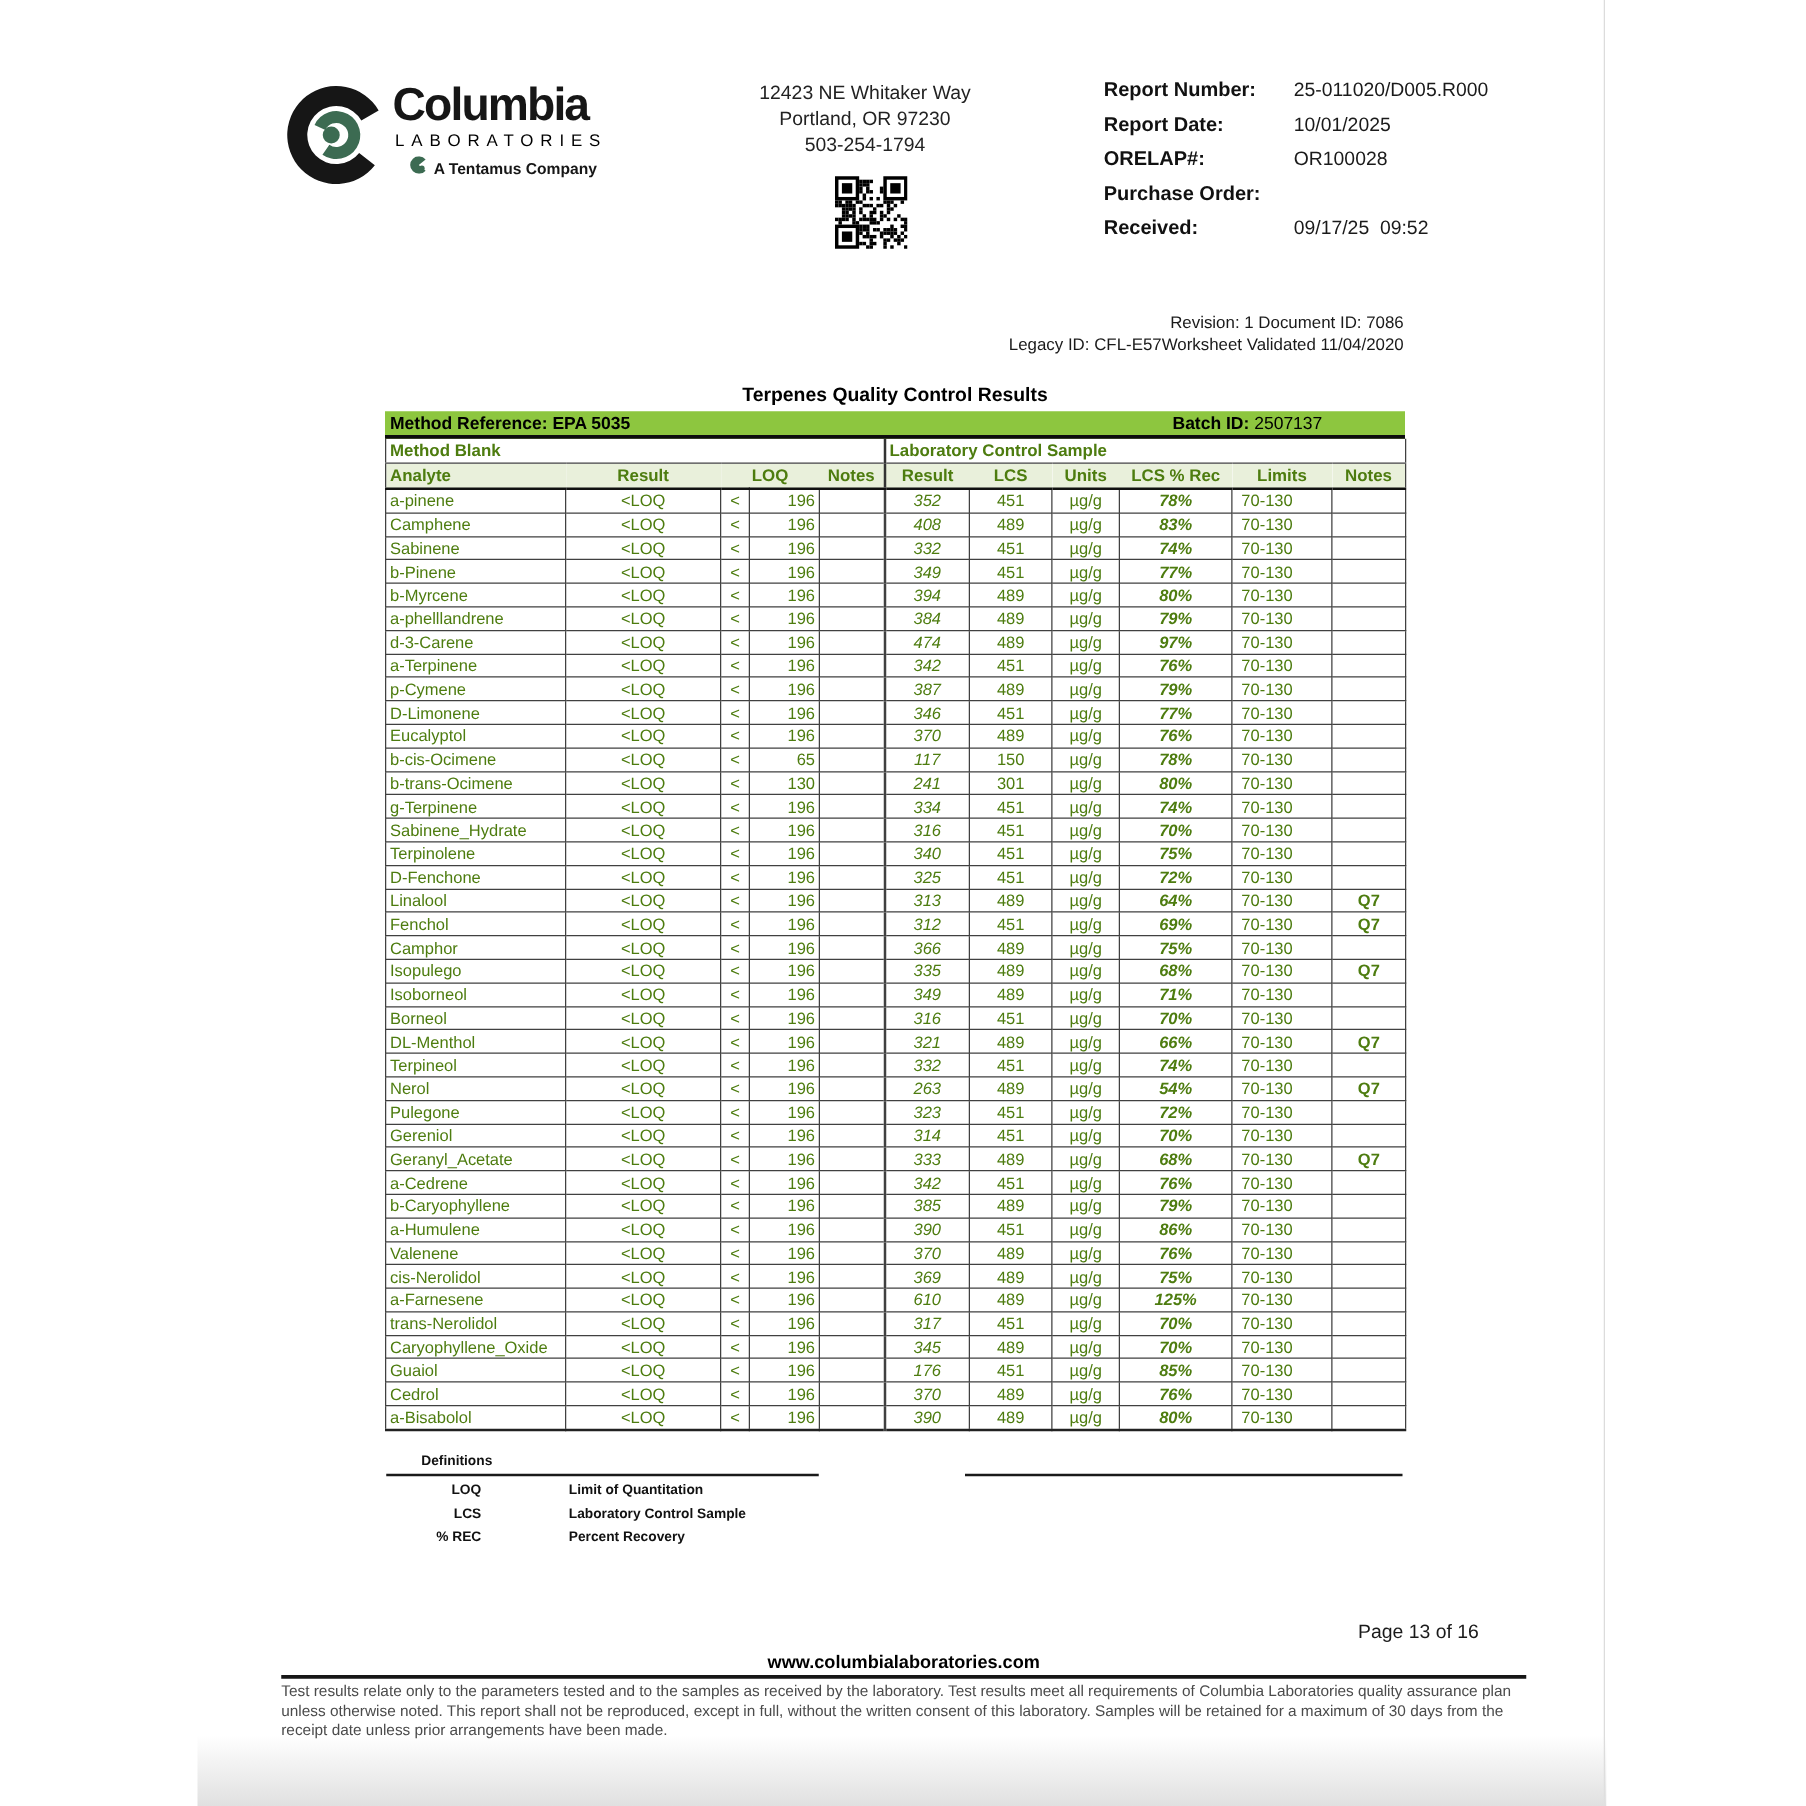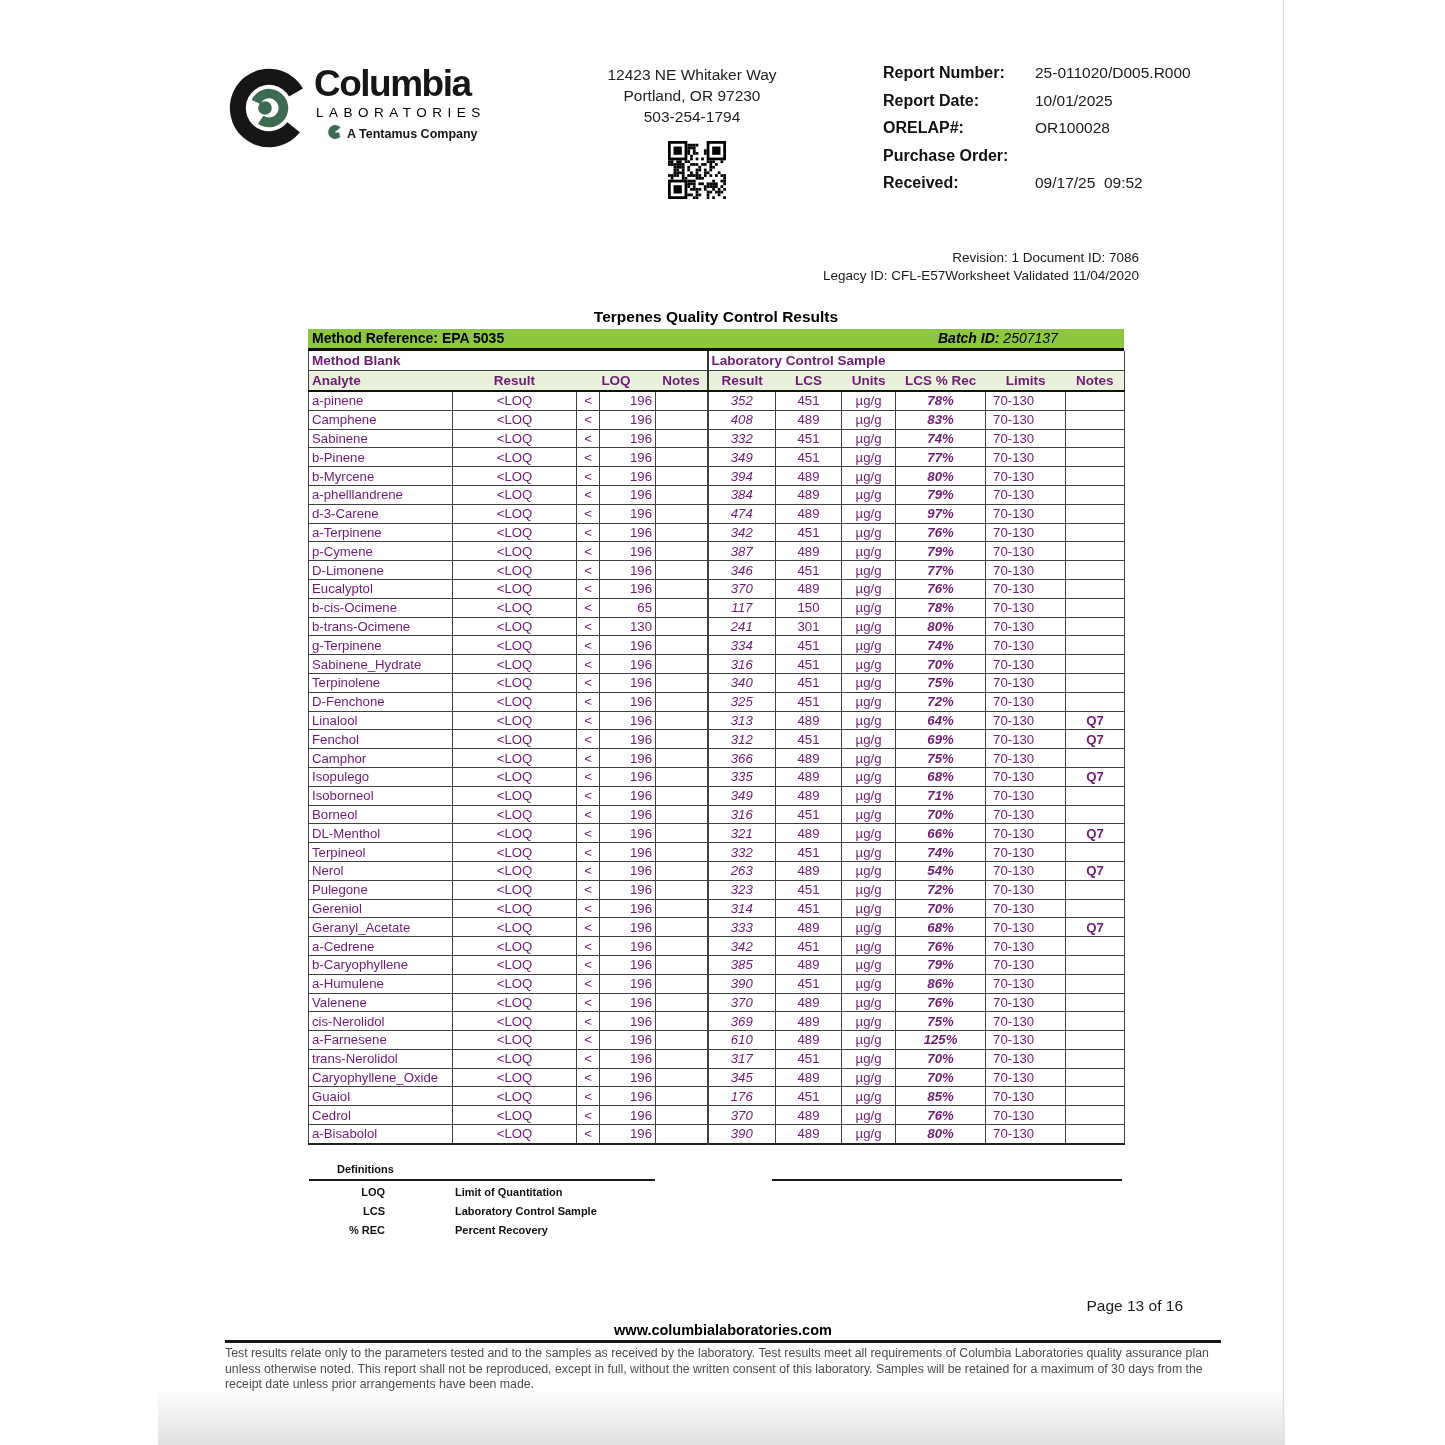--- a/index.html
+++ b/index.html
@@ -22,36 +22,36 @@
   .lab-address{position:absolute;left:557px;top:64px;width:270px;text-align:center;
       font-size:15.5px;line-height:21px;color:#222;}
 
   .qr{position:absolute;left:668px;top:140px;width:58px;height:60px;}
 
   .report-info{position:absolute;left:883px;top:64px;width:330px;}
   .ri-row{display:flex;margin-bottom:9.5px;line-height:18px;}
   .ri-label{width:152px;font-weight:bold;font-size:16px;color:#111;}
   .ri-value{font-size:15.5px;color:#1a1a1a;white-space:pre;}
 
-  .revision-note{position:absolute;right:306px;top:249px;text-align:right;
+  .revision-note{position:absolute;right:322px;top:249px;text-align:right;
       font-size:13.5px;line-height:18px;color:#1a1a1a;}
 
   .page-title{position:absolute;left:308px;top:308px;width:816px;text-align:center;
       font-size:15.5px;font-weight:bold;color:#000;}
 
   
   .qc-wrap{position:absolute;left:308px;top:329px;width:816px;}
   .green-bar{position:relative;height:19px;background:#8DC63F;border-bottom:3px solid #0d0d0d;
       font-size:14px;font-weight:bold;line-height:19px;color:#000;}
   .green-bar .mref{position:absolute;left:4px;top:0;text-align:center;}
-  .green-bar .batch{position:absolute;left:630px;top:0;font-style:italic;}
+  .green-bar .batch{position:absolute;left:630px;top:0;}
   .green-bar .batch .batch-id{font-weight:normal;}
 
   table.qc{border-collapse:collapse;width:816px;table-layout:fixed;
-      font-size:13.2px;color:#701a75;border-bottom:2px solid #222;
+      font-size:13.2px;color:#4d7c0f;border-bottom:2px solid #222;
       border-left:1px solid #404040;border-right:1px solid #404040;}
   table.qc td,table.qc th{padding:0;overflow:hidden;white-space:nowrap;}
 
   tr.sec td{height:19px;font-weight:bold;font-size:13.5px;text-align:left;padding-left:3px;
       border-bottom:1px solid #404040;}
   tr.sec td.sec-right{border-left:2px solid #333;}
 
   tr.cols td{height:19px;background:#E9F0DB;font-weight:bold;font-size:13.5px;text-align:center;
       border-bottom:2px solid #111;}
   tr.cols td.h-analyte{text-align:left;padding-left:3px;}

